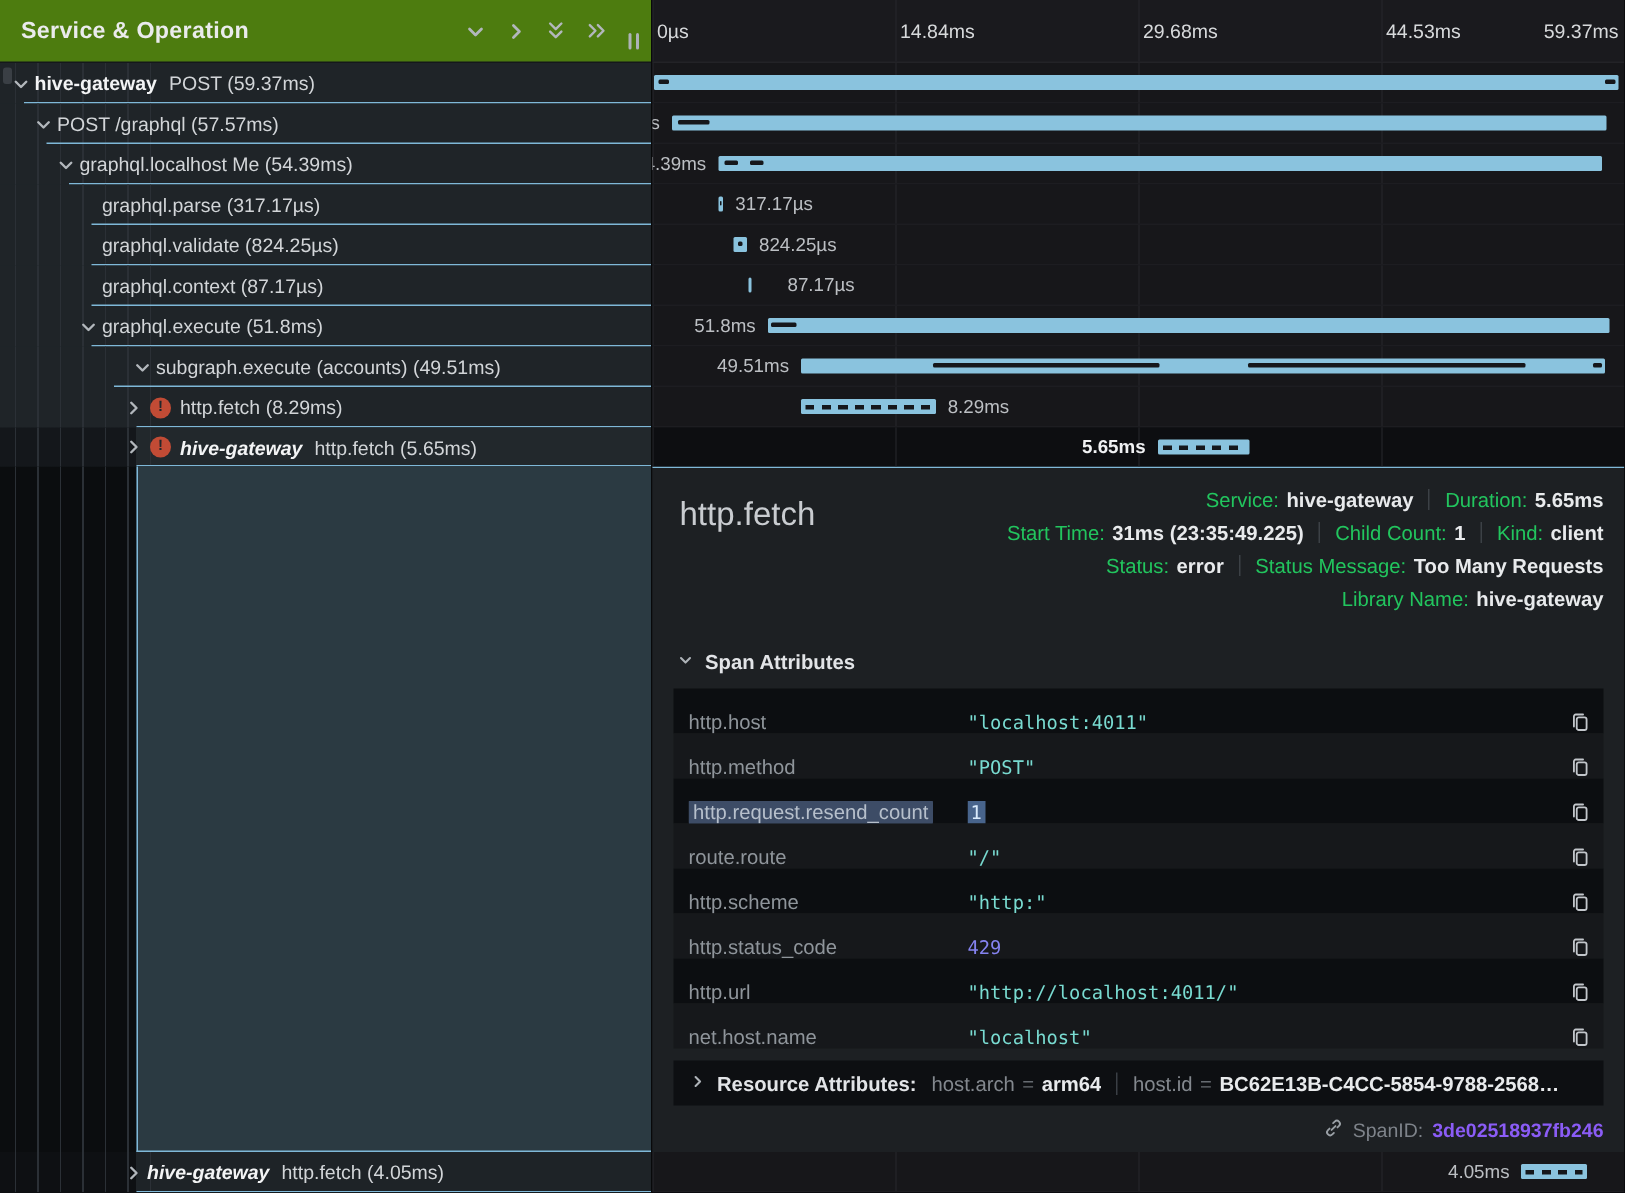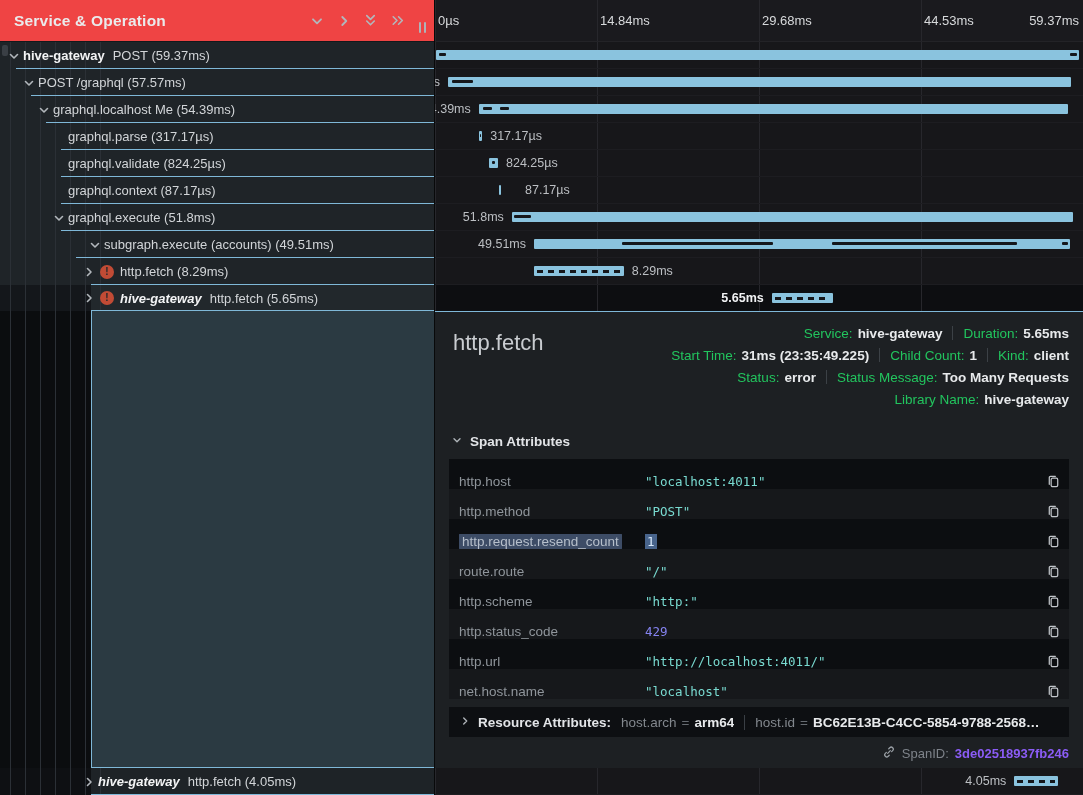--- a/index.html
+++ b/index.html
@@ -5,21 +5,21 @@
   :root{
     --guides: repeating-linear-gradient(90deg, #2b3036 0 1px, transparent 1px 15px);
     --accent:#7fb8d8;
   }
   html,body{margin:0;padding:0;background:#000;}
   #app{width:1083px;height:795px;position:relative;display:flex;overflow:hidden;
        font-family:"Liberation Sans","DejaVu Sans",sans-serif;font-size:13px;color:#d2d5d8;background:#17171a;}
 
   
   .left{width:434px;flex:none;display:flex;flex-direction:column;background:#1f2428;}
-  .l-header{height:42px;flex:none;display:flex;align-items:center;background:#ef4444;
+  .l-header{height:42px;flex:none;display:flex;align-items:center;background:#4d7c0f;
             padding:0 6px 0 14px;box-sizing:border-box;border-bottom:1px solid #15181b;}
   .l-title{font-size:15.5px;font-weight:700;color:#eaebec;flex:1;letter-spacing:.2px;}
   .hbtn{width:27px;height:26px;display:flex;align-items:center;justify-content:center;color:#b9bdc2;cursor:pointer;}
   .handle{display:flex;gap:3px;margin:14px 2px 0 8px;}
   .handle i{width:2px;height:11px;background:#aeb3b8;border-radius:1px;}
 
   .tree-body{position:relative;flex:1;display:flex;flex-direction:column;background:#1f2428;overflow:hidden;}
   .rail-thumb{position:absolute;left:2px;top:3px;width:6px;height:11px;background:#3a3f45;border-radius:2px;z-index:4;}
 
   .t-row{position:relative;height:27px;flex:none;display:flex;align-items:center;gap:2px;

